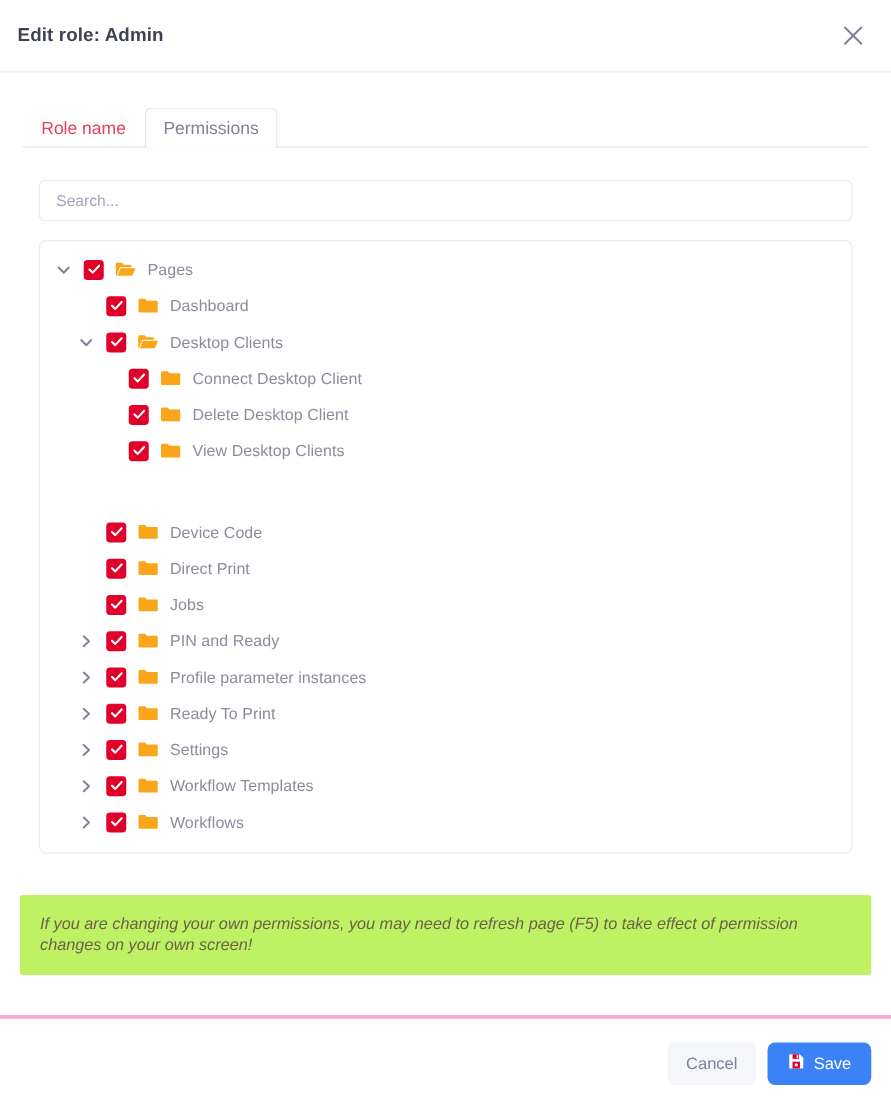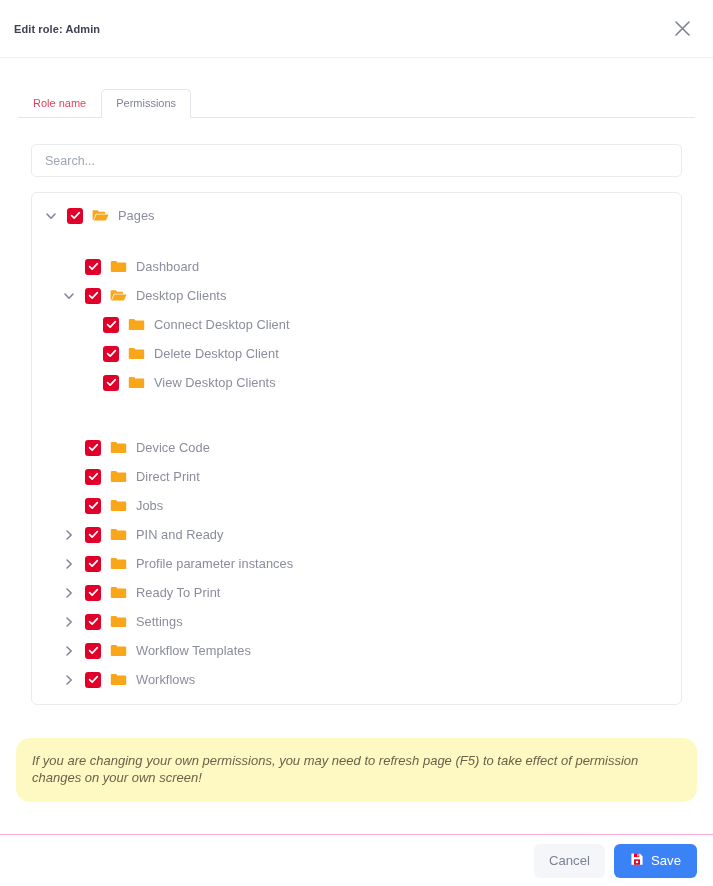--- a/index.html
+++ b/index.html
@@ -20,21 +20,21 @@
   .modal-header {
     height: 58px;
     display: flex;
     align-items: center;
     justify-content: space-between;
     padding: 0 16px 0 14px;
     box-sizing: border-box;
     border-bottom: 1px solid #eef0f3;
   }
   .modal-title {
-    font-size: 11px;
+    font-size: 15px;
     font-weight: bold;
     color: #3f4254;
     letter-spacing: 0.1px;
   }
   .close-btn {
     width: 30px;
     height: 30px;
     display: flex;
     align-items: center;
     justify-content: center;
@@ -49,21 +49,21 @@
   .tabs-wrap {
     padding: 24px 18px 0 18px;
   }
   .tabs {
     display: flex;
     align-items: flex-end;
     border-bottom: 1px solid #e4e6ef;
     height: 35px;
   }
   .tab {
-    font-size: 11px;
+    font-size: 14px;
     padding: 8px 14px 9px 14px;
     cursor: pointer;
     line-height: 1;
     background: transparent;
     border: 1px solid transparent;
     border-bottom: none;
     border-radius: 5px 5px 0 0;
     position: relative;
     top: 1px;
     white-space: nowrap;
@@ -150,40 +150,40 @@
     color: #8a8d9b;
     white-space: nowrap;
     letter-spacing: 0.05px;
   }
 
   
   .warn-wrap {
     padding: 33px 16px 0 16px;
   }
   .warn {
-    background: #fef9c3;
-    border-radius: 14px;
+    background: #bef264;
+    border-radius: 2px;
     padding: 14px 16px 15px 16px;
     box-sizing: border-box;
   }
   .warn-text {
     font-size: 13px;
     font-style: italic;
     color: #6b6149;
     line-height: 1.33;
   }
 
   
   .footer {
     position: absolute;
     left: 0;
     right: 0;
     bottom: 0;
-    height: 52px;
-    border-top: 1px solid #f9a8d4;
+    height: 74px;
+    border-top: 3px solid #f9a8d4;
     display: flex;
     align-items: center;
     justify-content: flex-end;
     padding-right: 16px;
     box-sizing: border-box;
     gap: 9px;
   }
   .btn {
     border: none;
     border-radius: 6px;
@@ -246,21 +246,21 @@
         </svg>
       </div>
       <div class="folder">
         <svg width="17" height="15" viewBox="0 0 17 15">
           <path d="M0.6 3.2a1 1 0 0 1 1-1h4.1l1.3 1.5h5.2a1 1 0 0 1 1 1v1.1H3.9L1.2 12.6H1.6a1 1 0 0 1-1-1z" fill="#faa61a"></path>
           <path d="M4.4 6.6h12.1l-2.6 6H1.8z" fill="#faa61a"></path>
         </svg>
       </div>
       <div class="node-label">Pages</div>
     </div>
-    <div class="tree-row" style="padding-left: 28px; margin-top: 22px;">
+    <div class="tree-row" style="padding-left: 28px;">
       <div class="chev spacer"></div>
       <div class="cb">
         <svg width="11" height="11" viewBox="0 0 11 11">
           <path d="M1.6 5.6 L4.2 8.1 L9.3 2.6" stroke="#ffffff" stroke-width="1.7" fill="none" stroke-linecap="round" stroke-linejoin="round"></path>
         </svg>
       </div>
       <div class="folder">
         <svg width="17" height="15" viewBox="0 0 17 15">
           <path d="M0.8 3.0a1 1 0 0 1 1-1h4.3l1.4 1.6h7.7a1 1 0 0 1 1 1v7.3a1 1 0 0 1-1 1H1.8a1 1 0 0 1-1-1z" fill="#faa61a"></path>
         </svg>

